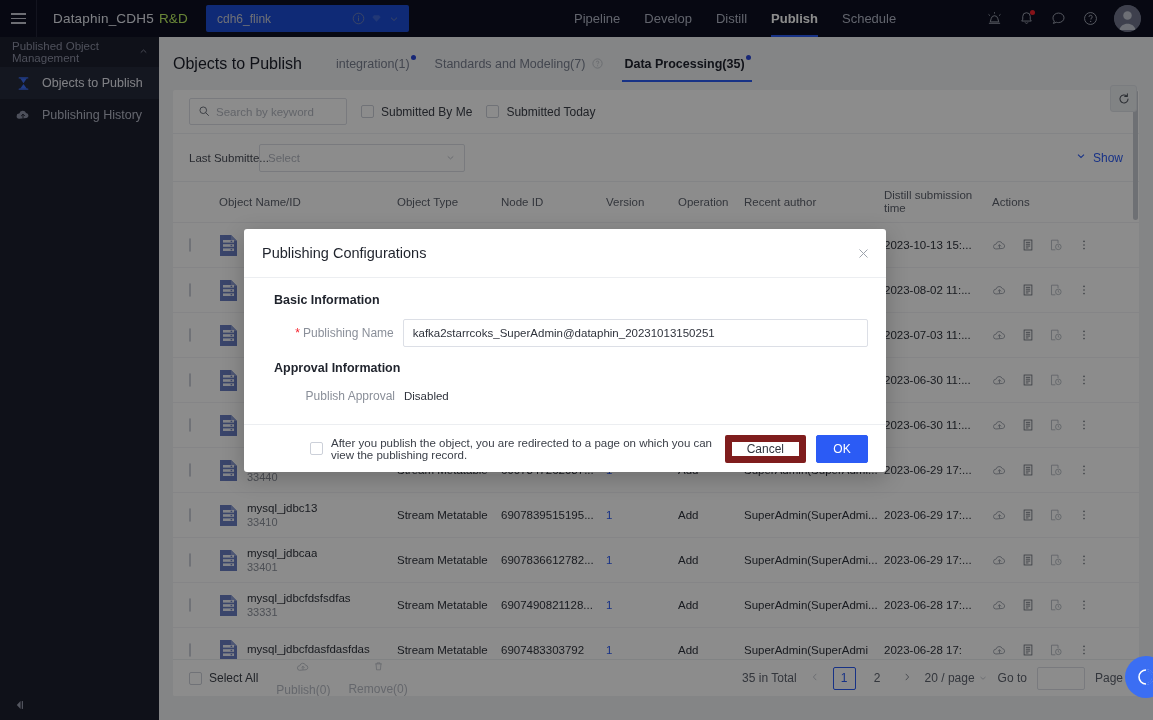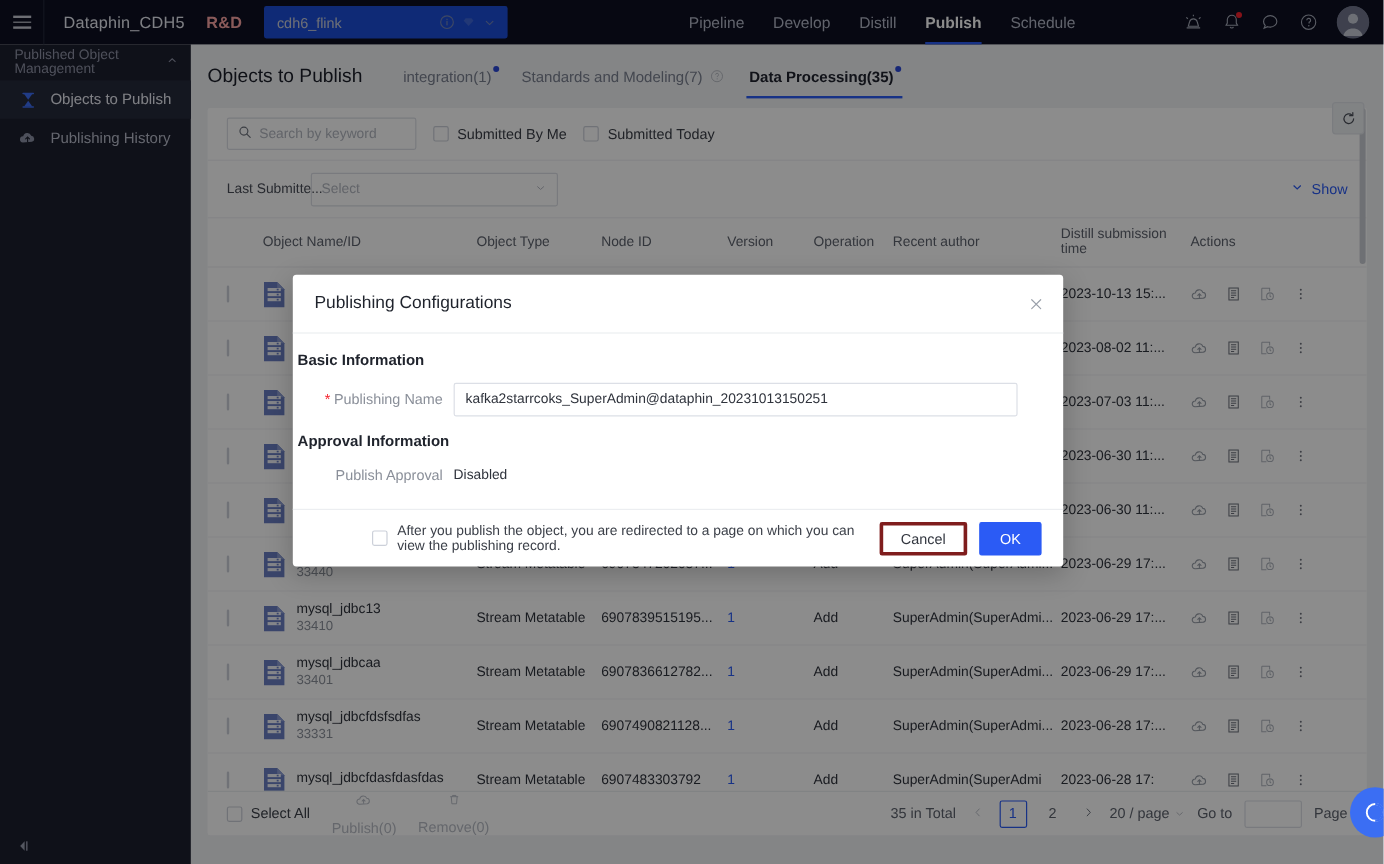--- a/index.html
+++ b/index.html
@@ -20,21 +20,21 @@
   .hamburger {
     width: 37px; height: 37px; display: flex; flex-direction: column;
     align-items: center; justify-content: center; gap: 3px; cursor: pointer;
     border-right: 1px solid #23263a;
   }
   .hamburger span { display: block; width: 15px; height: 1.5px; background: #c7c9d4; }
   .brand {
     padding: 0 14px 0 16px; color: #e6e8f0; font-size: 13.5px;
     letter-spacing: .2px; white-space: nowrap;
   }
-  .brand b { color: #fca5a5; font-weight: 700; margin-left: 18px; }
+  .brand b { color: #bef264; font-weight: 400; margin-left: 5px; }
   .project-pill {
     width: 203px; height: 27px; background: #1d4ed8; border-radius: 2px;
     display: flex; align-items: center; padding: 0 9px 0 11px; cursor: pointer;
     margin-left: 4px;
   }
   .project-pill .pname { color: #c9ccd8; font-size: 12px; flex: 1; }
   .project-pill .ic { margin-left: 5px; opacity: .75; display:flex; align-items:center; }
   .nav { position: absolute; left: 562px; top: 0; height: 37px; display: flex; align-items: center; gap: 0; }
   .nav a {
     color: #b2b6c6; font-size: 13px; text-decoration: none;
@@ -215,21 +215,21 @@
   .modal-head {
     height: 49px; border-bottom: 1px solid #eceef1; display: flex; align-items: center;
     padding: 0 18px; position: relative;
   }
   .modal-title { font-size: 14.5px; color: #1f232c; }
   .modal-close {
     position: absolute; right: 14px; top: 15px; width: 18px; height: 18px;
     display: flex; align-items: center; justify-content: center;
     color: #9aa0aa; font-size: 15px; cursor: pointer;
   }
-  .modal-body { flex: 1; padding: 15px 18px 0 4px; }
+  .modal-body { flex: 1; padding: 15px 18px 0 30px; }
   .sec-title { font-size: 12.5px; font-weight: 700; color: #1f232c; margin-bottom: 12px; }
   .form-row { display: flex; align-items: center; margin-bottom: 14px; }
   .form-lbl {
     width: 130px; text-align: right; padding-right: 9px;
     font-size: 12px; color: #8a8f99; white-space: nowrap;
   }
   .req-star { color: #f5222d; margin-right: 3px; }
   .form-input {
     width: 470px; height: 28px; border: 1px solid #dcdfe6; border-radius: 2px;
     padding: 0 9px; font-size: 11.5px; color: #2f333c; outline: none;
@@ -240,21 +240,21 @@
     height: 48px; border-top: 1px solid #eceef1; display: flex; align-items: center;
     justify-content: flex-end; padding: 0 18px; gap: 10px;
   }
   .foot-cbx-row { display: flex; align-items: center; gap: 8px; margin-right: auto; margin-left: 48px; cursor: pointer; }
   .foot-cbx-lbl { font-size: 11.5px; color: #3c4049; }
   .btn {
     height: 28px; padding: 0 15px; border-radius: 2px; font-size: 12px;
     display: flex; align-items: center; justify-content: center; cursor: pointer;
     font-family: "Liberation Sans", sans-serif;
   }
-  .btn-default { background: #fff; border: 3px solid #7f1d1d; color: #32363f; }
+  .btn-default { background: #fff; border: 7px solid #7f1d1d; color: #32363f; }
   .btn-primary { background: #2b5bf5; border: 1px solid #2b5bf5; color: #fff; min-width: 52px; }
 
   .fab {
     position: absolute; right: -14px; bottom: 22px; width: 42px; height: 42px;
     border-radius: 50%; background: #3b6ef3; z-index: 70;
     display: flex; align-items: center; justify-content: center; cursor: pointer;
   }
 </style>
 </head>
 <body>

